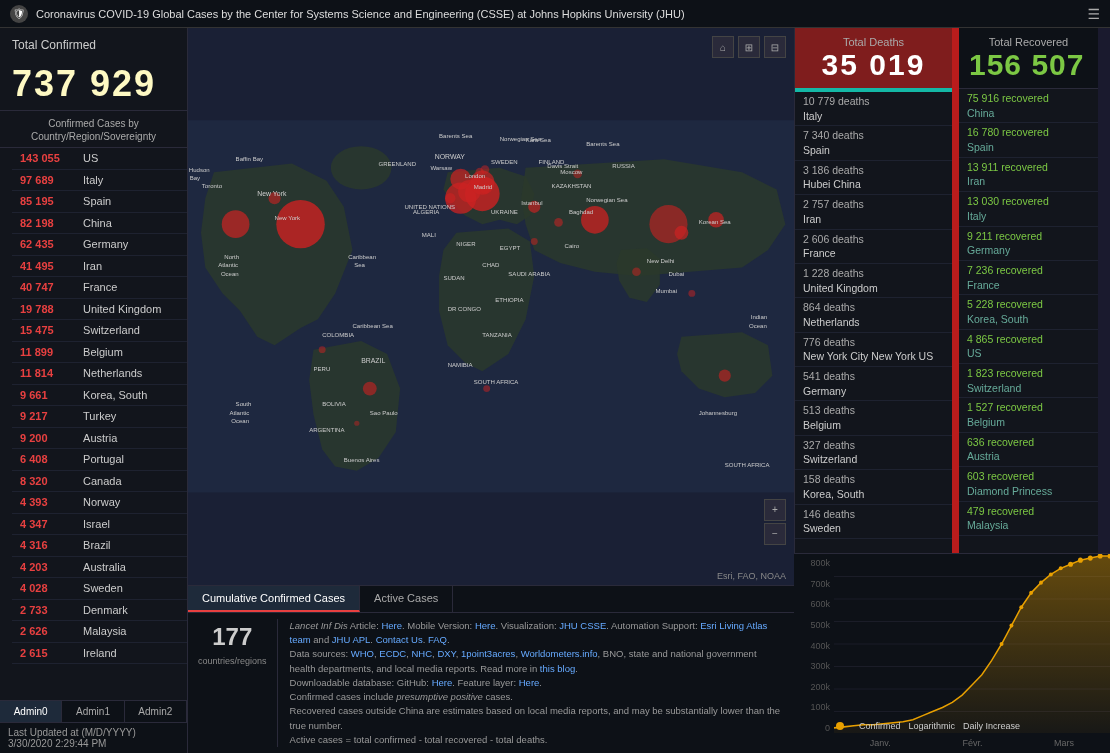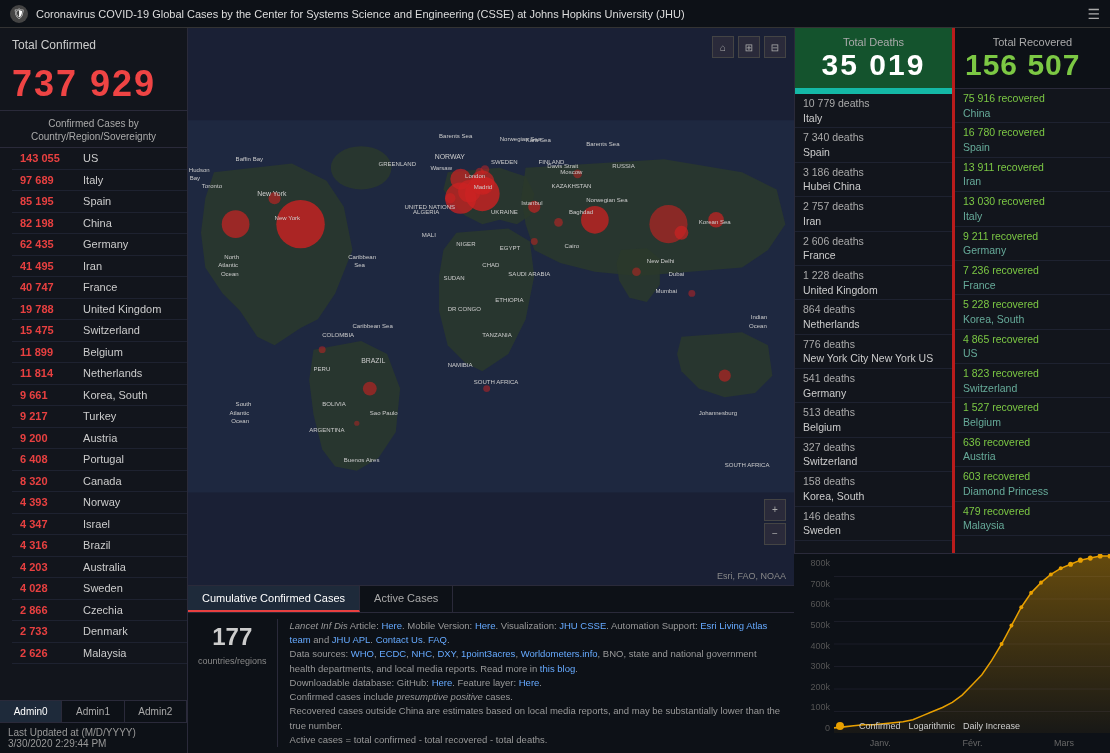--- a/index.html
+++ b/index.html
@@ -66,21 +66,21 @@
       background: #12151c;
       padding: 10px 12px 8px 12px;
       border-bottom: 1px solid #2a2a3a;
     }
     .total-confirmed-label {
       color: #ccc;
       font-size: 12px;
       margin-bottom: 4px;
     }
     .total-confirmed-number {
-      color: #ef4444;
+      color: #fef9c3;
       font-size: 36px;
       font-weight: bold;
       letter-spacing: 2px;
       line-height: 1;
       margin-top: 14px;
     }
     .country-list-header {
       color: #aaa;
       font-size: 10px;
       text-align: center;
@@ -245,23 +245,23 @@
     .right-panel {
       width: 158px;
       display: flex;
       flex-direction: column;
       background: #12151c;
       border-left: 1px solid #2a2a3a;
       flex-shrink: 0;
       overflow: hidden;
     }
     .deaths-panel {
-      background: #14532d;
+      background: #7f1d1d;
       padding: 8px 10px 6px 10px;
-      border-bottom: 6px solid #14b8a6;
+      border-bottom: 4px solid #14b8a6;
     }
     .deaths-label {
       color: #aaa;
       font-size: 11px;
       text-align: center;
     }
     .deaths-number {
       color: #fff;
       font-size: 30px;
       font-weight: bold;
@@ -278,25 +278,25 @@
       padding: 2px 8px;
       font-size: 10.5px;
       color: #ccc;
       border-bottom: 1px solid #1e2230;
       line-height: 1.4;
     }
     .deaths-count { color: #aaa; }
 
     
     .recovered-panel-container {
-      width: 158px;
+      width: 146px;
       display: flex;
       flex-direction: column;
       background: #12151c;
-      border-left: 3px solid #b91c1c;
+      border-left: 7px solid #b91c1c;
       flex-shrink: 0;
       overflow: hidden;
     }
     .recovered-panel {
       background: #0d1117;
       padding: 8px 10px 6px 10px;
       border-bottom: 1px solid #2a2a3a;
     }
     .recovered-label {
       color: #aaa;
@@ -495,30 +495,30 @@
         </div>
         <div class="country-item">
           <span class="country-count">4 203</span>
           <span class="country-name">&nbsp;Australia</span>
         </div>
         <div class="country-item">
           <span class="country-count">4 028</span>
           <span class="country-name">&nbsp;Sweden</span>
         </div>
         <div class="country-item">
-          <span class="country-count">2 866</span>
-          <span class="country-name">&nbsp;Czechia</span>
-        </div>
-        <div class="country-item">
           <span class="country-count">2 733</span>
           <span class="country-name">&nbsp;Denmark</span>
         </div>
         <div class="country-item">
           <span class="country-count">2 626</span>
           <span class="country-name">&nbsp;Malaysia</span>
+        </div>
+        <div class="country-item">
+          <span class="country-count">2 615</span>
+          <span class="country-name">&nbsp;Ireland</span>
         </div>
       </div>
     <div class="admin-tabs" id="admin-tabs">
         <div class="admin-tab active">Admin0</div>
         <div class="admin-tab">Admin1</div>
         <div class="admin-tab">Admin2</div>
       </div>
     <div class="last-updated">
       <div>Last Updated at (M/D/YYYY)</div>
       <div>3/30/2020 2:29:44 PM</div>

